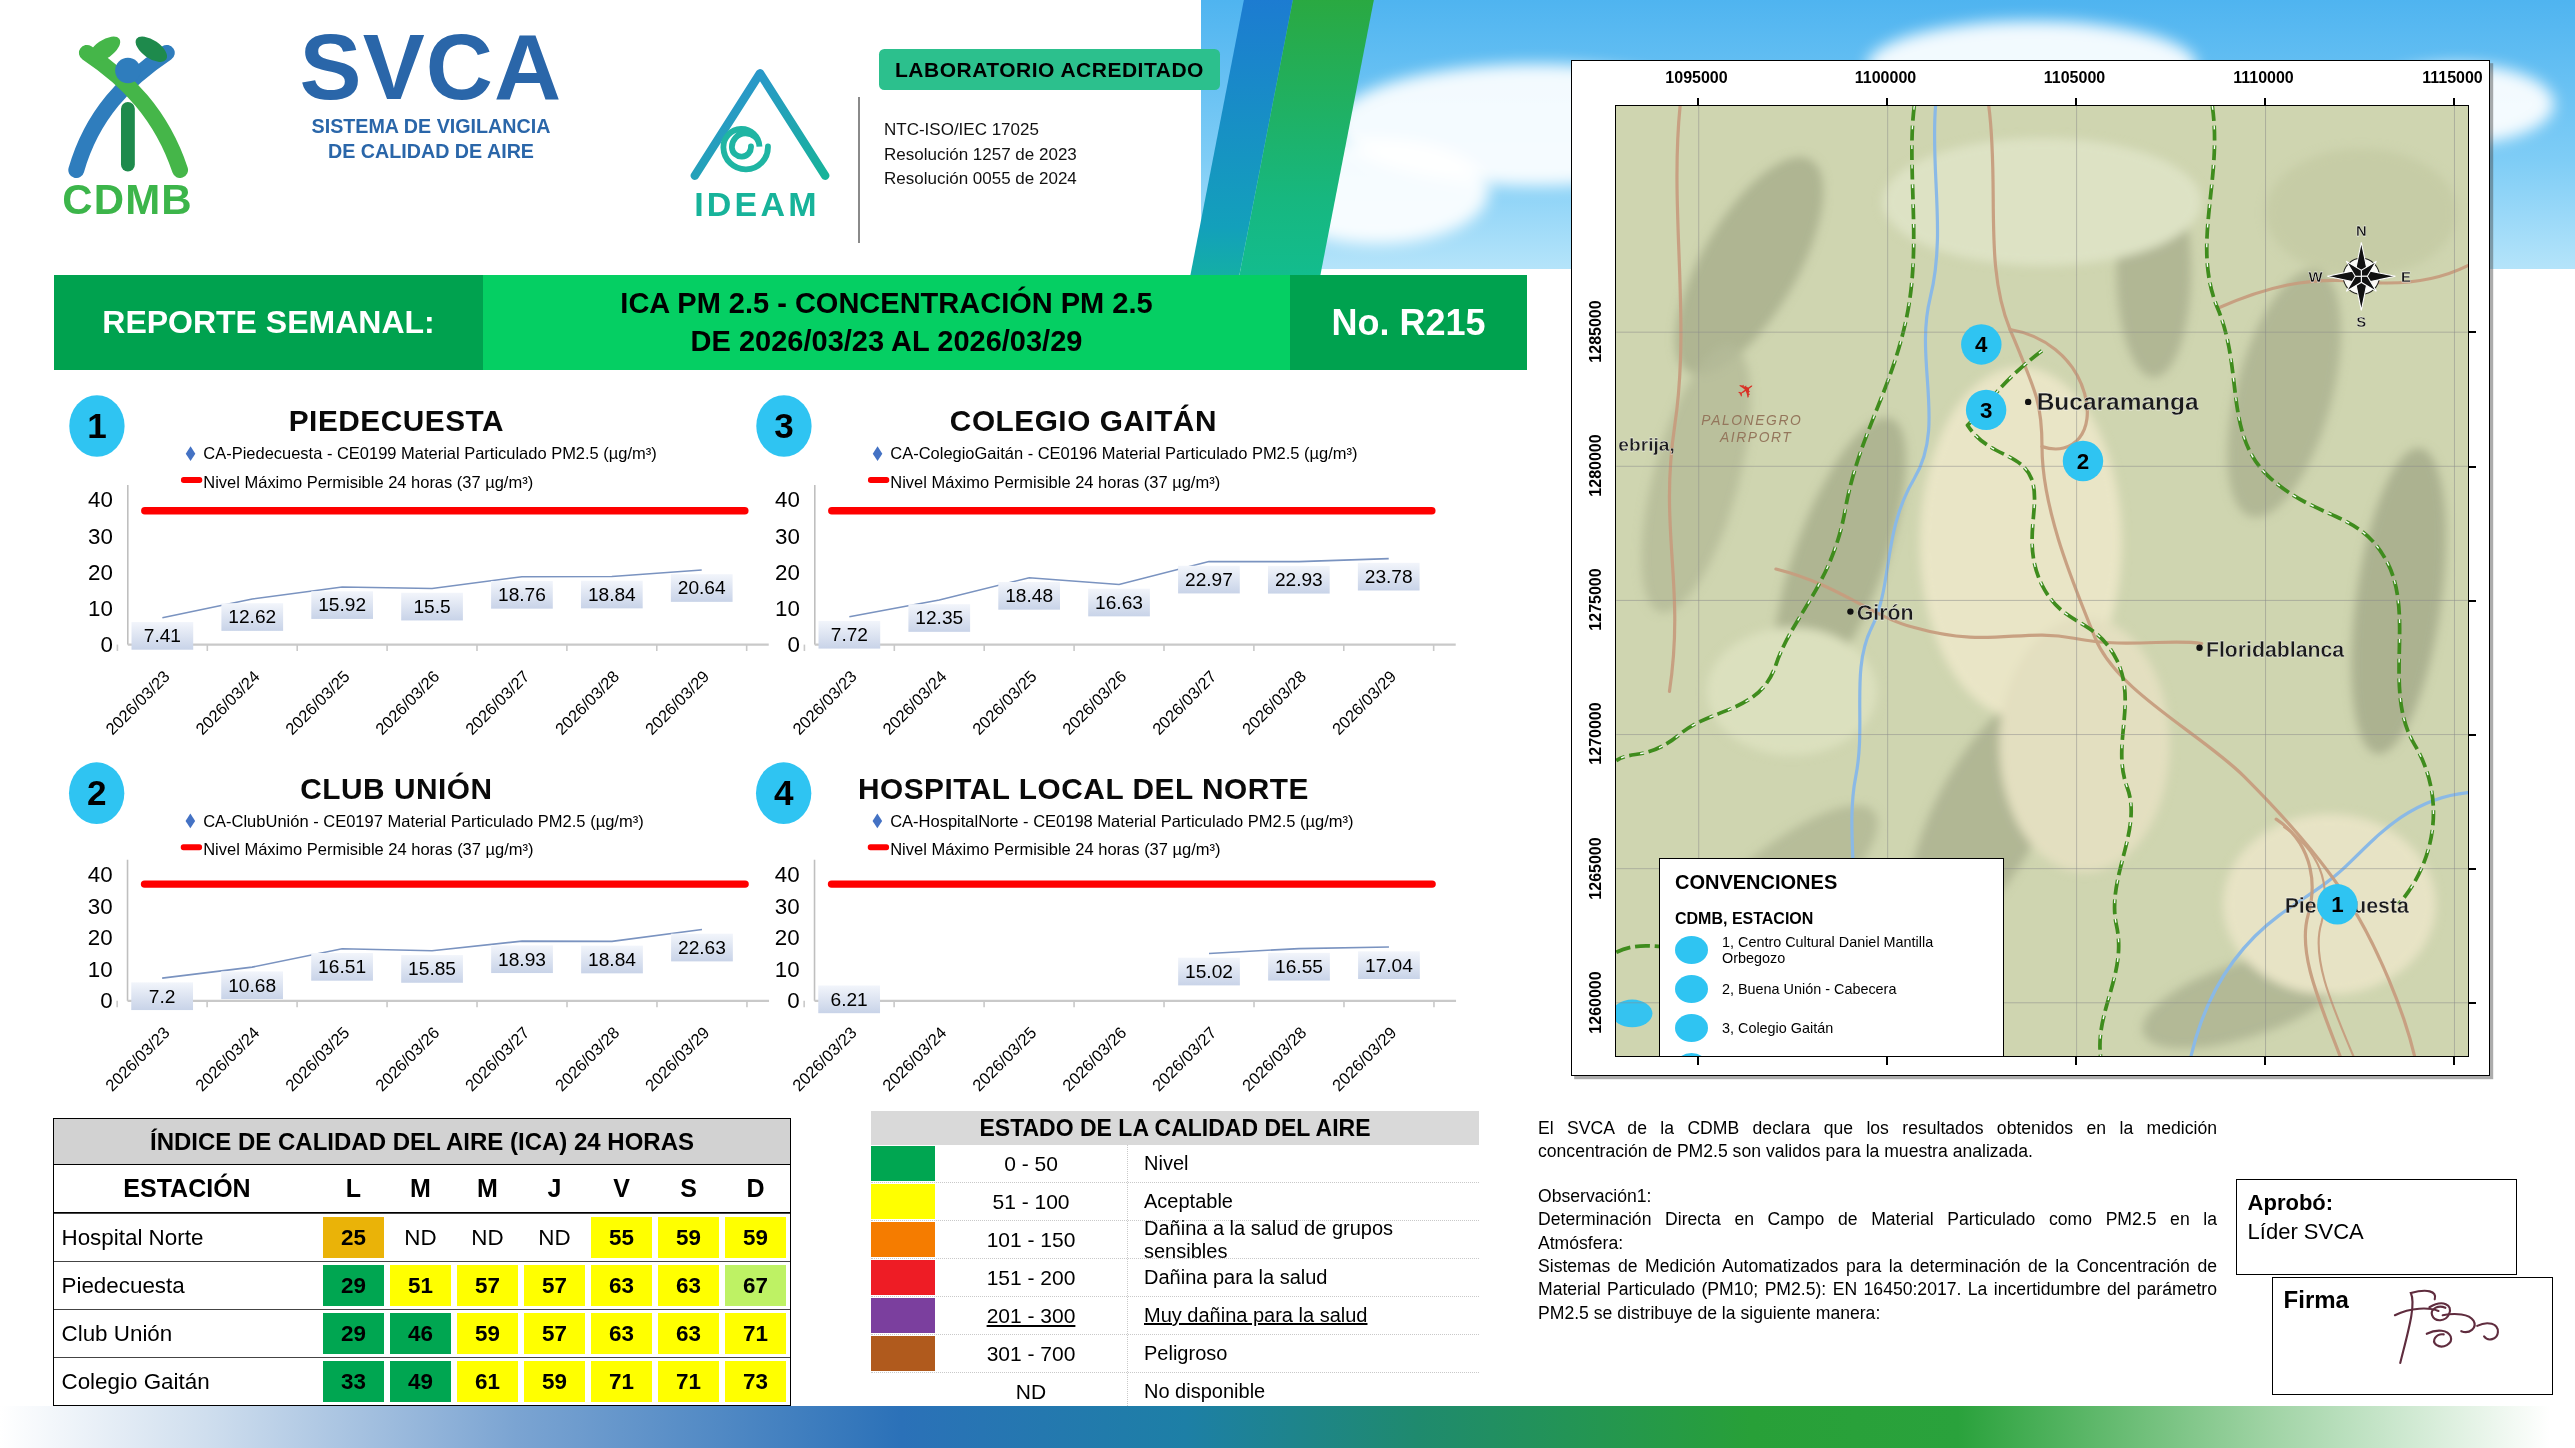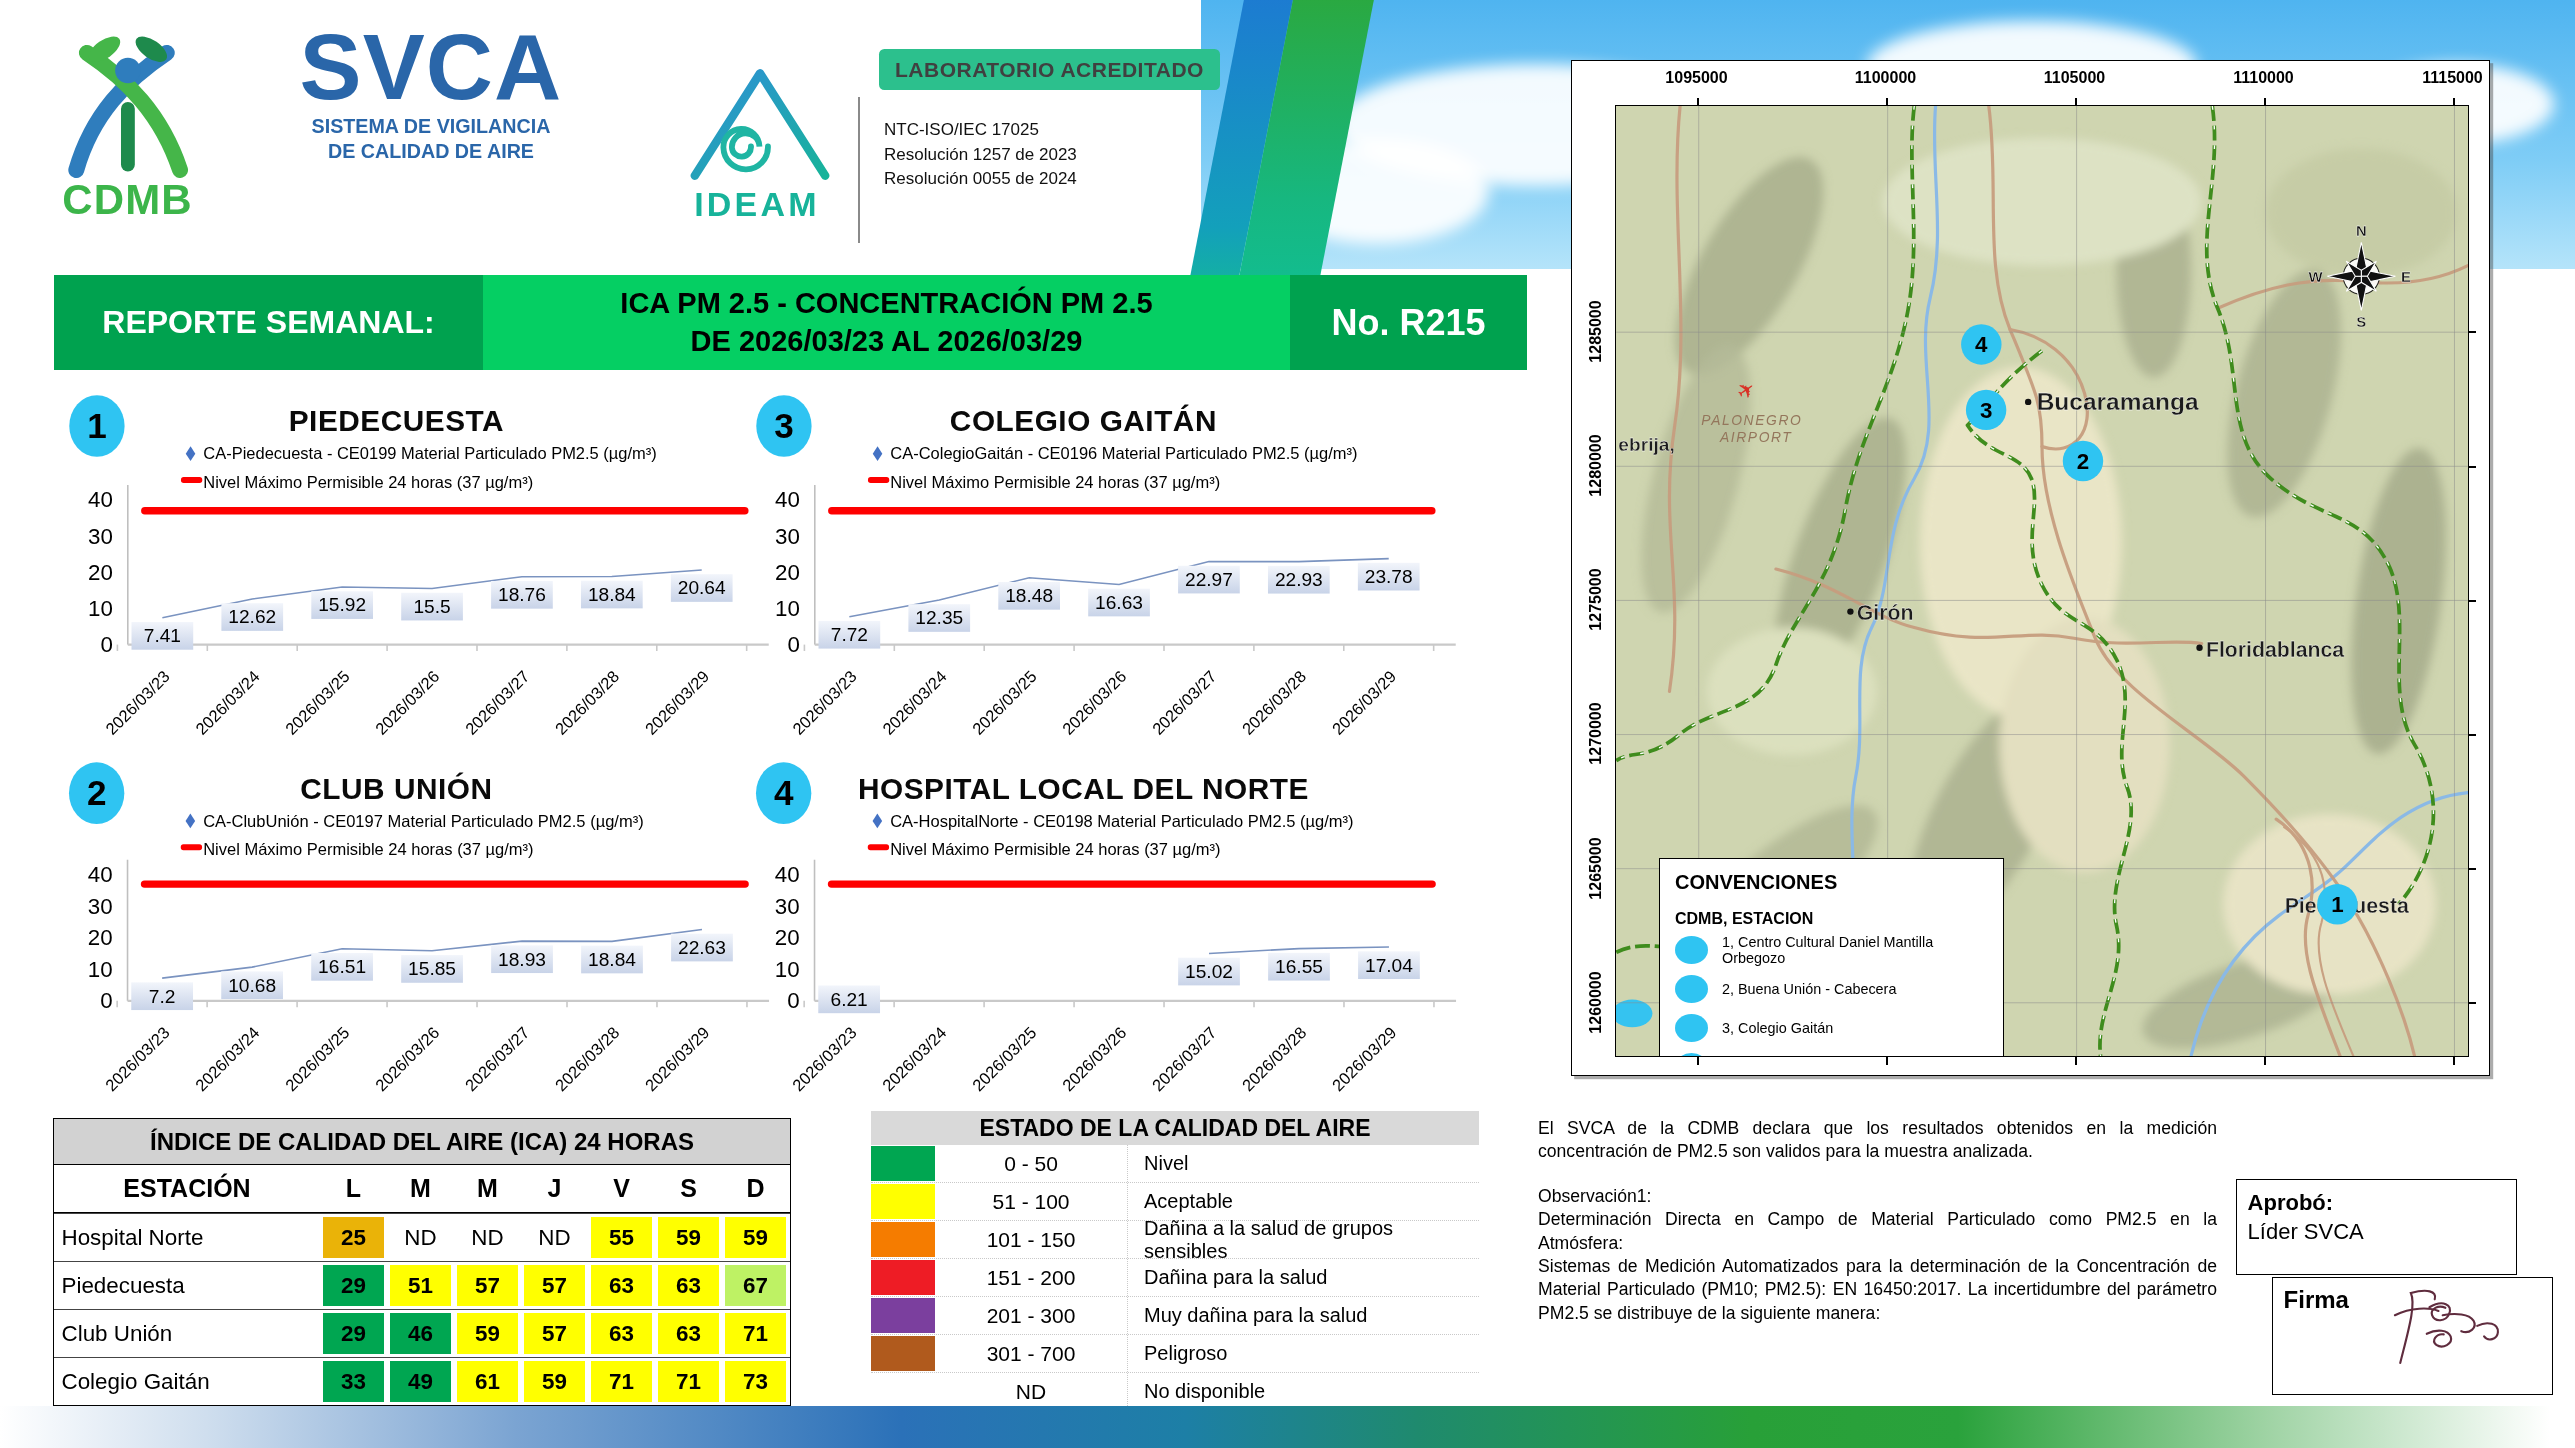--- a/index.html
+++ b/index.html
@@ -11,21 +11,21 @@
   .cloud{background:rgba(255,255,255,.92);border-radius:50%;filter:blur(7.5px);}
   .ribbon{top:-10.6px;height:298px;transform:skewX(-11deg);transform-origin:top left;}
   #ribbon-blue{left:1246px;width:49px;background:linear-gradient(180deg,#1d7ad2 0%,#13a0bb 80%,#14b2a0 100%);}
   #ribbon-green{left:1295px;width:81px;background:linear-gradient(180deg,#2ba83e 0%,#17b77f 70%,#12bd90 100%);}
   #svca-block{left:250px;top:21px;width:362px;text-align:center;color:#2a66a9;}
   #svca-title{font-size:93px;font-weight:bold;letter-spacing:1.1px;line-height:1;}
   .svca-sub{font-size:19.7px;font-weight:bold;line-height:1.25;}
   #cdmb-label{left:37px;top:176px;width:181px;text-align:center;font-size:42px;font-weight:bold;color:#3cb54a;letter-spacing:1.1px;}
   #ideam-label{left:677px;top:185px;width:160px;text-align:center;font-size:34px;font-weight:bold;color:#17b39a;letter-spacing:3.2px;}
   #hdr-divider{left:858px;top:97px;width:1.6px;height:146px;background:#8a8a8a;}
-  #accred-badge{left:879px;top:49px;padding:8.5px 16px;background:#2cc08d;color:#404040;font-weight:bold;
+  #accred-badge{left:879px;top:49px;padding:8.5px 16px;background:#2cc08d;color:#000000;font-weight:bold;
                 font-size:21px;border-radius:5.3px;letter-spacing:0.5px;}
   #accred-lines{left:884px;top:118px;font-size:17px;line-height:1.45;color:#111;}
   
   .banner-seg{top:275px;height:95px;display:flex;align-items:center;justify-content:center;}
   #banner-left{left:54px;width:429px;background:#00a24f;color:#fff;font-size:32px;font-weight:bold;}
   #banner-mid{left:483px;width:807px;background:#05cf63;color:#000;font-size:29px;font-weight:bold;text-align:center;line-height:1.3;}
   #banner-right{left:1290px;width:237px;background:#00a24f;color:#fff;font-size:36px;font-weight:bold;}
   
   #ica-table{left:53px;top:1118px;width:736px;border:1.6px solid #000;background:#fff;}
   #ica-title{height:45px;background:#d2d2d2;border-bottom:1.6px solid #000;display:flex;align-items:center;justify-content:center;
@@ -456,21 +456,21 @@
         <div style="display:flex;height:37px;align-items:center;border-bottom:1.1px dotted #c9c9c9;">
           <div style="width:64px;align-self:stretch;margin:1.1px 0;background:#f57c00;"></div>
           <div style="width:192px;text-align:center;font-size:21px;">101 - 150</div>
           <div style="flex:1;border-left:1.1px dotted #c9c9c9;padding-left:16px;font-size:20px;align-self:stretch;display:flex;align-items:center;">Dañina a la salud de grupos sensibles</div>
         </div>
         <div style="display:flex;height:37px;align-items:center;border-bottom:1.1px dotted #c9c9c9;">
           <div style="width:64px;align-self:stretch;margin:1.1px 0;background:#ee1c25;"></div>
           <div style="width:192px;text-align:center;font-size:21px;">151 - 200</div>
           <div style="flex:1;border-left:1.1px dotted #c9c9c9;padding-left:16px;font-size:20px;align-self:stretch;display:flex;align-items:center;">Dañina para la salud</div>
         </div>
-        <div style="display:flex;height:37px;align-items:center;border-bottom:1.1px dotted #c9c9c9;">
+        <div style="display:flex;height:37px;align-items:center;border-bottom:1.1px dotted #c9c9c9;text-decoration:underline;">
           <div style="width:64px;align-self:stretch;margin:1.1px 0;background:#7b3f9e;"></div>
           <div style="width:192px;text-align:center;font-size:21px;">201 - 300</div>
           <div style="flex:1;border-left:1.1px dotted #c9c9c9;padding-left:16px;font-size:20px;align-self:stretch;display:flex;align-items:center;">Muy dañina para la salud</div>
         </div>
         <div style="display:flex;height:37px;align-items:center;border-bottom:1.1px dotted #c9c9c9;">
           <div style="width:64px;align-self:stretch;margin:1.1px 0;background:#b05a1d;"></div>
           <div style="width:192px;text-align:center;font-size:21px;">301 - 700</div>
           <div style="flex:1;border-left:1.1px dotted #c9c9c9;padding-left:16px;font-size:20px;align-self:stretch;display:flex;align-items:center;">Peligroso</div>
         </div>
         <div style="display:flex;height:37px;align-items:center;border-bottom:1.1px dotted #c9c9c9;">

